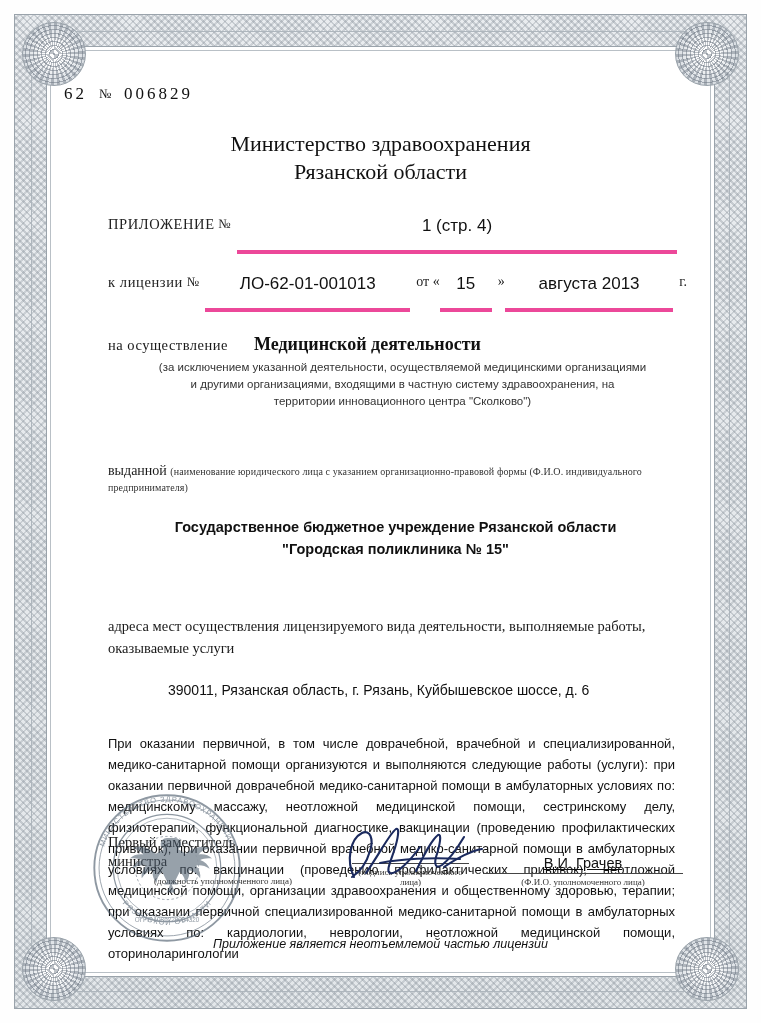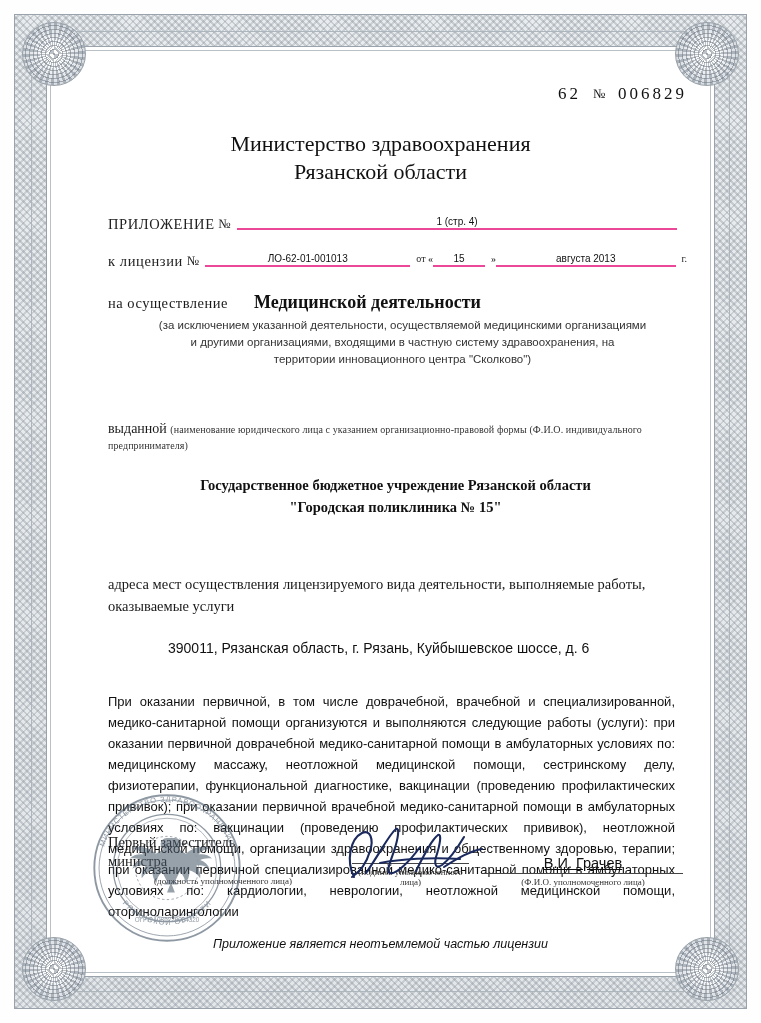--- a/index.html
+++ b/index.html
@@ -58,21 +58,21 @@
   .corner.bl { left: 22px;  bottom: 22px; }
   .corner.br { right: 22px; bottom: 22px; }
 
   .content {
     position: absolute;
     left: 64px; top: 62px; right: 64px; bottom: 58px;
   }
 
   
   .serial {
-    text-align: right;
+    text-align: left;
     font-family: "Liberation Serif", serif;
     font-size: 17px;
     letter-spacing: 3px;
     margin-top: 22px;
     margin-right: 10px;
     color: #111;
   }
   .serial .no {
     font-size: 13px;
     letter-spacing: 0;
@@ -95,30 +95,30 @@
     display: flex;
     align-items: flex-start;
     font-size: 14.5px;
     margin-bottom: 20px;
     color: #222;
   }
   .row .lbl { white-space: nowrap; letter-spacing: 0.6px; }
   .row .num-sign { padding: 0 6px 0 4px; font-size: 13px; }
   .fill {
     flex: 1;
-    border-bottom: 2px solid #ec4899;
-    text-align: center;
-    font-family: "Liberation Sans", sans-serif;
-    font-size: 10px;
-    padding-bottom: 1px;
+    border-bottom: 4px solid #ec4899;
+    text-align: center;
+    font-family: "Liberation Sans", sans-serif;
+    font-size: 17px;
+    padding-bottom: 14px;
     color: #111;
   }
   .fill.sm { flex: 0 0 52px; }
   .fill.lg { flex: 0 0 205px; }
-  .tail { white-space: nowrap; padding-left: 6px; font-size: 10px; }
+  .tail { white-space: nowrap; padding-left: 6px; font-size: 14px; }
   .gap { width: 10px; flex: 0 0 10px; }
 
   
   .activity {
     margin-top: 22px;
     padding-left: 44px;
   }
   .activity-line {
     display: flex;
     align-items: baseline;
@@ -152,21 +152,21 @@
     font-size: 14px;
     line-height: 1.4;
   }
   .issued-head .caption {
     font-size: 10px;
     color: #333;
     letter-spacing: 0.1px;
   }
   .issued-name {
     text-align: center;
-    font-family: Liberation Serif, serif;
+    font-family: Liberation Sans, sans-serif;
     font-weight: bold;
     font-size: 14.5px;
     line-height: 1.5;
     margin-top: 22px;
     color: #111;
   }
 
   
   .addr {
     margin-top: 56px;

